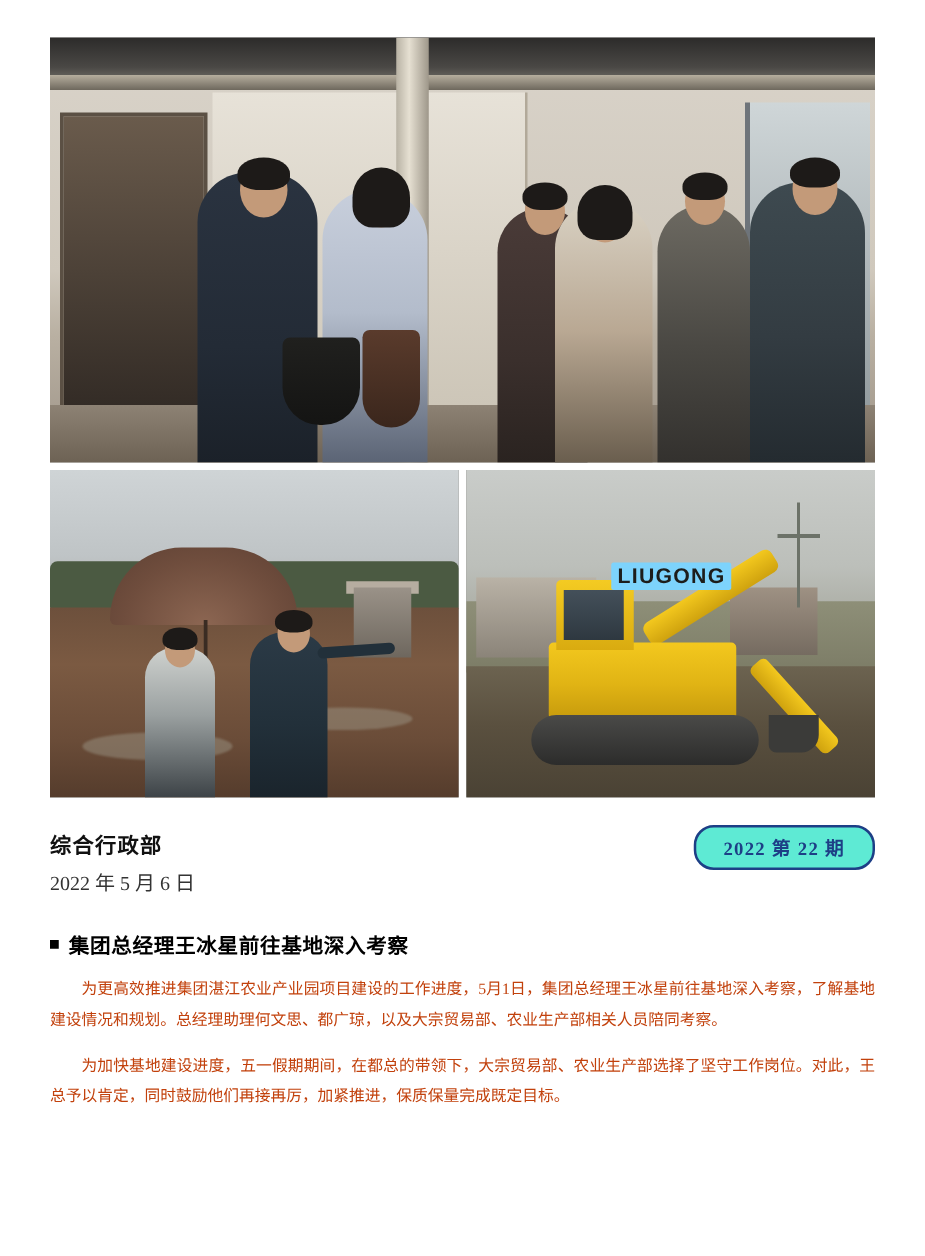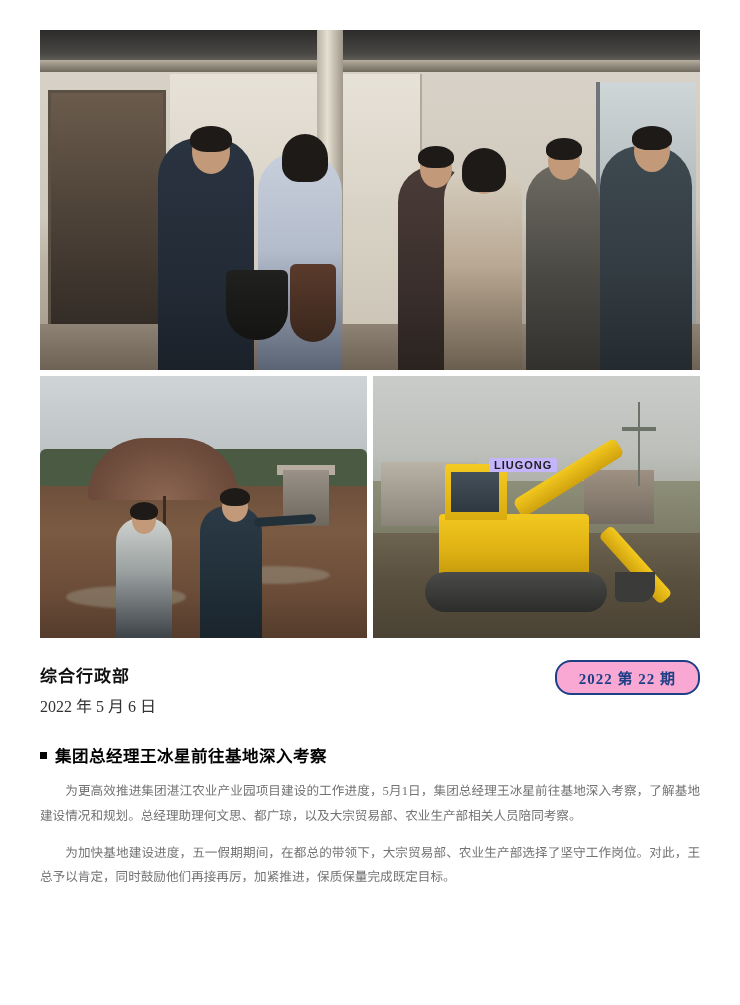--- a/index.html
+++ b/index.html
@@ -203,23 +203,23 @@
   .exc-bucket {
     position: absolute; left: 242px; bottom: 36px; width: 40px; height: 30px;
     background: #3b3b39;
     border-radius: 0 0 14px 6px;
   }
   .exc-brand {
     position: absolute; left: 116px; bottom: 166px;
     color: #1d1d1b;
     font-family: "Liberation Sans", sans-serif;
     font-weight: bold;
-    font-size: 11px;
+    font-size: 17px;
     letter-spacing: 1px;
-    background: #c4b5fd;
+    background: #7dd3fc;
     padding: 1px 5px;
     border-radius: 2px;
   }
 
   
   .caption-row {
     width: 660px;
     margin: 22px auto 0 auto;
     display: flex;
     align-items: flex-start;
@@ -239,21 +239,21 @@
   }
   .issue-badge {
     border: 2px solid #1d3f86;
     border-radius: 16px;
     color: #1d3f86;
     font-size: 15px;
     font-weight: bold;
     padding: 5px 22px;
     letter-spacing: 1px;
     white-space: nowrap;
-    background: #f9a8d4;
+    background: #5eead4;
   }
 
   
   .article {
     width: 660px;
     margin: 26px auto 0 auto;
   }
   .headline {
     display: flex;
     align-items: center;
@@ -268,21 +268,21 @@
     background: #000;
     display: inline-block;
     flex: 0 0 auto;
   }
   .body-p {
     margin-top: 12px;
     font-size: 12.6px;
     line-height: 1.95;
     text-align: justify;
     text-indent: 2em;
-    color: #737373;
+    color: #c2410c;
   }
 </style>
 </head>
 <body>
 
 <div class="page">
 
   <div class="photos">
 
     <div class="photo photo-top">

